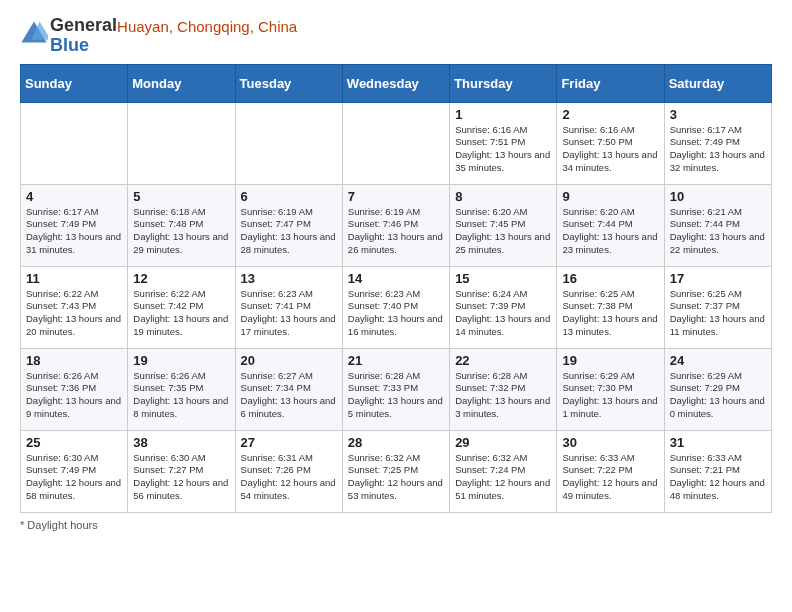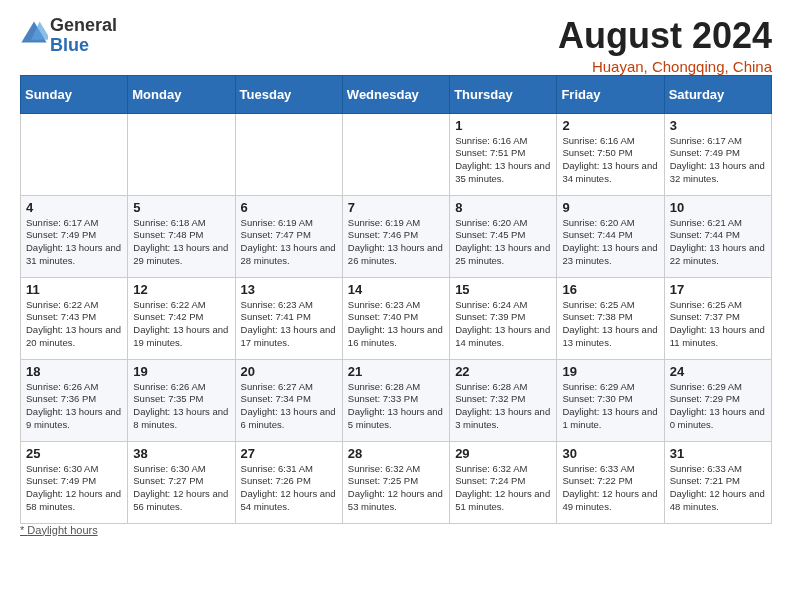--- a/index.html
+++ b/index.html
@@ -11,23 +11,22 @@
       overflow: hidden;
     }
     .page {
       width: 792px;
       min-height: 612px;
       background: #fff;
       padding: 16px 20px 10px 20px;
     }
     .header {
       display: flex;
-      justify-content: space-between;
       align-items: flex-start;
-      gap: 30px;
+      margin-bottom: 8px;
     }
     .logo {
       display: flex;
       align-items: center;
       gap: 2px;
     }
     .logo-text {
       font-size: 18px;
       font-weight: bold;
       line-height: 1.1;
@@ -88,46 +87,44 @@
     }
     .day-info {
       font-size: 9.5px;
       color: #333;
       line-height: 1.35;
     }
     .empty {
       background: #fff !important;
     }
     .footer-note {
-      margin-top: 0;
+      margin-top: 6px;
       font-size: 11px;
       color: #555;
       text-align: left;
-      text-decoration: underline;
     }
   </style>
 </head>
 <body>
 
 <div class="page">
   <div class="header">
     <div class="logo">
       <div>
         <svg class="logo-icon" viewBox="0 0 40 34">
           <polygon points="20,2 38,32 2,32" fill="#2a6db5" opacity="0.85"></polygon>
           <polygon points="28,2 44,28 16,28" fill="#5ba3e0" opacity="0.7"></polygon>
         </svg>
       </div>
       <div class="logo-text">
         <span class="general">General</span><br>
         <span class="blue">Blue</span>
       </div>
     </div>
     <div class="title-block">
-      <div class="month-title">August 2024</div>
       <div class="location">Huayan, Chongqing, China</div>
     </div>
   </div>
 
   <table class="calendar">
     <thead>
       <tr>
         <th>Sunday</th>
         <th>Monday</th>
         <th>Tuesday</th>

